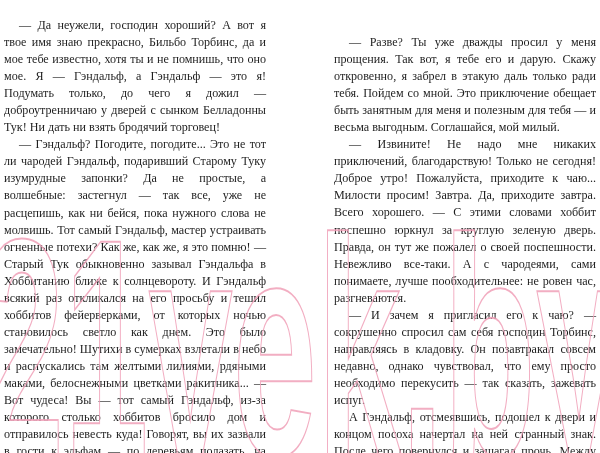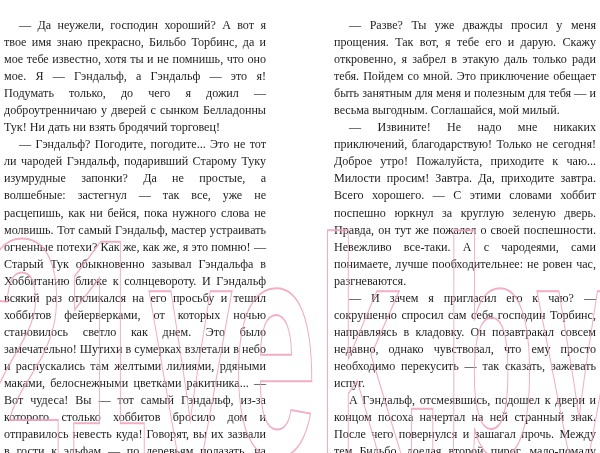--- a/index.html
+++ b/index.html
@@ -1,20 +1,20 @@
 <!DOCTYPE html>
 <html><head>
 <meta charset="utf-8">
 <style>
   html, body { margin:0; padding:0; }
   body { width:600px; height:453px; background:#ffffff; position:relative; overflow:hidden;
          font-family:"Liberation Serif","DejaVu Serif",serif; color:#1e1e1e; }
   .page { position:absolute; top:15px; height:371px; }
   .left { left:0; width:300px; }
-  .right { left:300px; width:300px; }
+  .right { left:300px; width:300px;margin-top:17px; }
   .col { position:absolute; top:2px; width:262px; font-size:12.1px; line-height:17.05px; text-align:justify; }
   .left .col { left:4px; }
   .right .col { left:34px; }
   .col p { margin:0; text-indent:15px; hyphens:auto; }
   .pagenum { position:absolute; top:436px; font-size:12px; font-weight:bold; color:#701a75; }
   .left .pagenum { left:3px; }
   .right .pagenum { right:4px; }
   .wm { position:absolute; left:0; top:0; width:600px; height:453px; pointer-events:none; }
   .wm text { font-family:"Liberation Sans",sans-serif; font-weight:bold; font-size:310px; fill:none; stroke:#f0a0b8; stroke-width:2; opacity:0.85; }
 </style>

